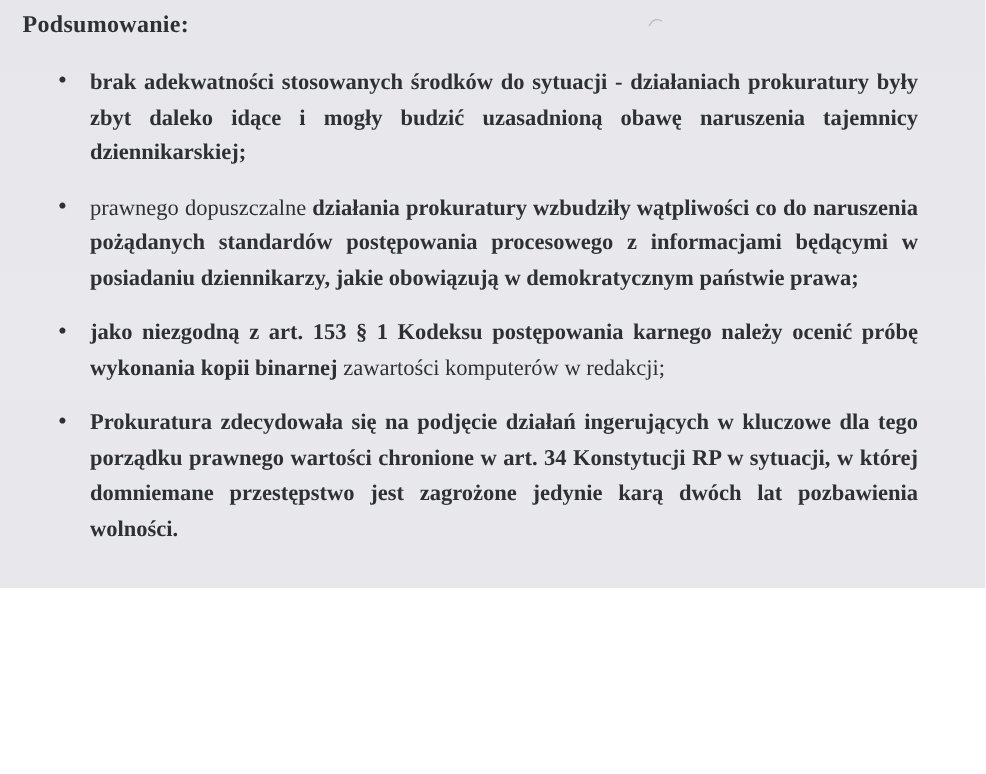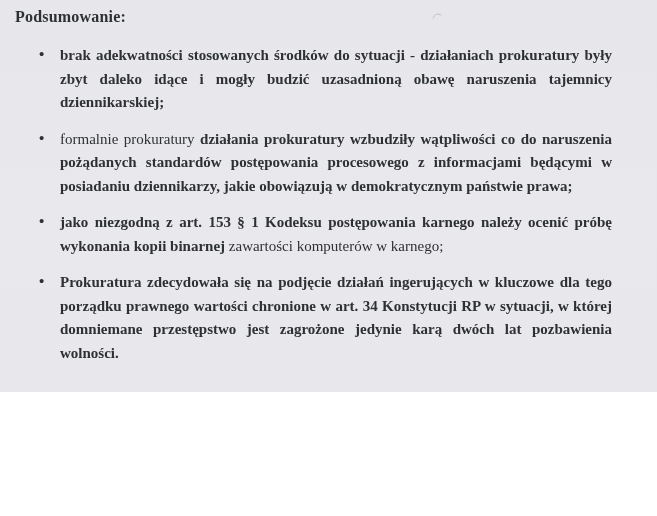--- a/index.html
+++ b/index.html
@@ -86,26 +86,26 @@
 
   <ul class="bullet-list">
 
     <li class="bullet-item">
       <span class="marker">•</span>
       <span class="bullet-text"><span class="seg-b">brak adekwatności stosowanych środków do sytuacji - działaniach prokuratury były zbyt daleko idące i mogły budzić uzasadnioną obawę naruszenia tajemnicy dziennikarskiej;</span></span>
     </li>
 
     <li class="bullet-item">
       <span class="marker">•</span>
-      <span class="bullet-text"><span class="seg-r">formalnie prokuratury </span><span class="seg-b">działania prokuratury wzbudziły wątpliwości co do naruszenia pożądanych standardów postępowania procesowego z informacjami będącymi w posiadaniu dziennikarzy, jakie obowiązują w demokratycznym państwie prawa;</span></span>
+      <span class="bullet-text"><span class="seg-r">prawnego dopuszczalne </span><span class="seg-b">działania prokuratury wzbudziły wątpliwości co do naruszenia pożądanych standardów postępowania procesowego z informacjami będącymi w posiadaniu dziennikarzy, jakie obowiązują w demokratycznym państwie prawa;</span></span>
     </li>
 
     <li class="bullet-item">
       <span class="marker">•</span>
-      <span class="bullet-text"><span class="seg-b">jako niezgodną z art. 153 § 1 Kodeksu postępowania karnego należy ocenić próbę wykonania kopii binarnej</span><span class="seg-r"> zawartości komputerów w karnego;</span></span>
+      <span class="bullet-text"><span class="seg-b">jako niezgodną z art. 153 § 1 Kodeksu postępowania karnego należy ocenić próbę wykonania kopii binarnej</span><span class="seg-r"> zawartości komputerów w redakcji;</span></span>
     </li>
 
     <li class="bullet-item">
       <span class="marker">•</span>
       <span class="bullet-text"><span class="seg-b">Prokuratura zdecydowała się na podjęcie działań ingerujących w kluczowe dla tego porządku prawnego wartości chronione w art. 34 Konstytucji RP w sytuacji, w której domniemane przestępstwo jest zagrożone jedynie karą dwóch lat pozbawienia wolności.</span></span>
     </li>
 
   </ul>
 
   <div class="date-line">20 czerwca 2014 roku</div>

